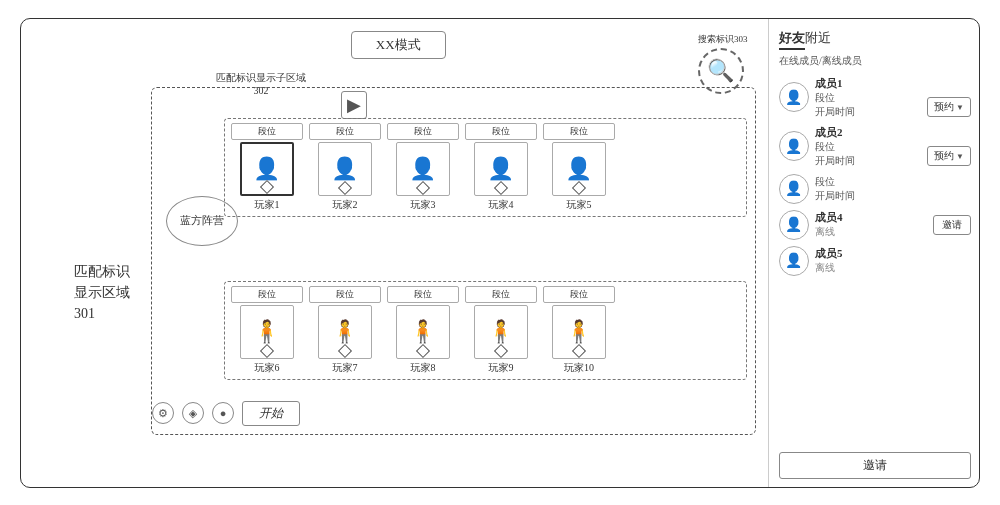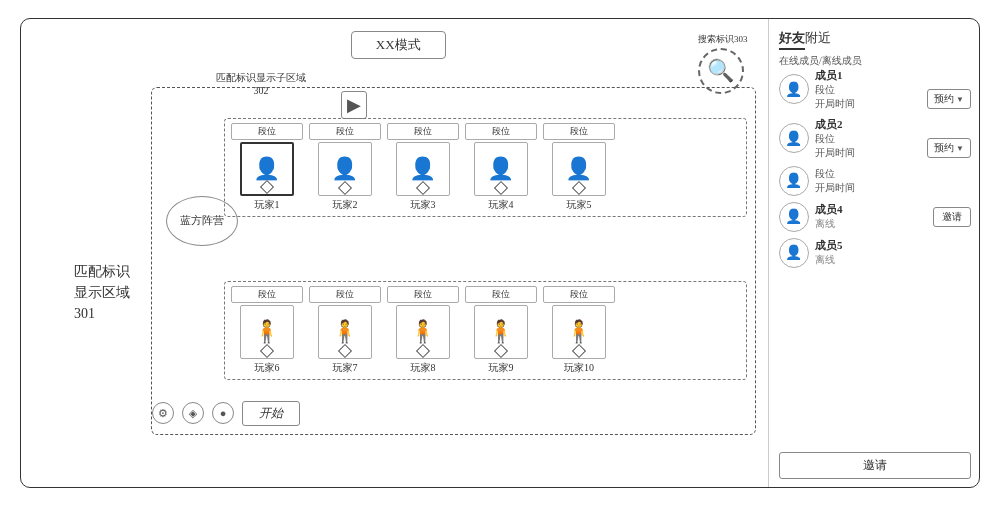--- a/index.html
+++ b/index.html
@@ -184,21 +184,21 @@
       cursor: pointer;
       padding-bottom: 1px;
     }
     .right-tab.active {
       font-weight: bold;
       border-bottom: 2px solid #333;
     }
     .online-label {
       font-size: 10px;
       color: #555;
-      margin-bottom: 0;
+      margin-bottom: 8px;
     }
     .member-list {
       flex: 1;
       display: flex;
       flex-direction: column;
       gap: 6px;
       overflow: hidden;
     }
     .member-row {
       display: flex;

